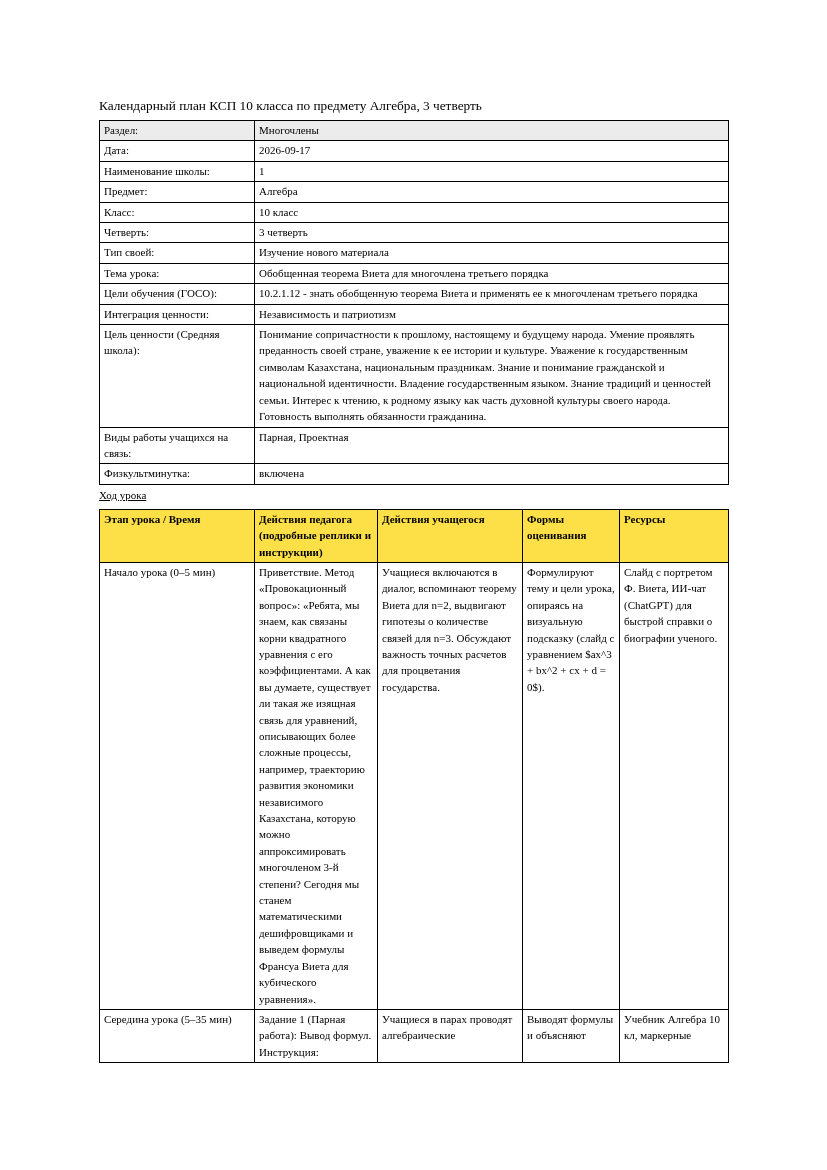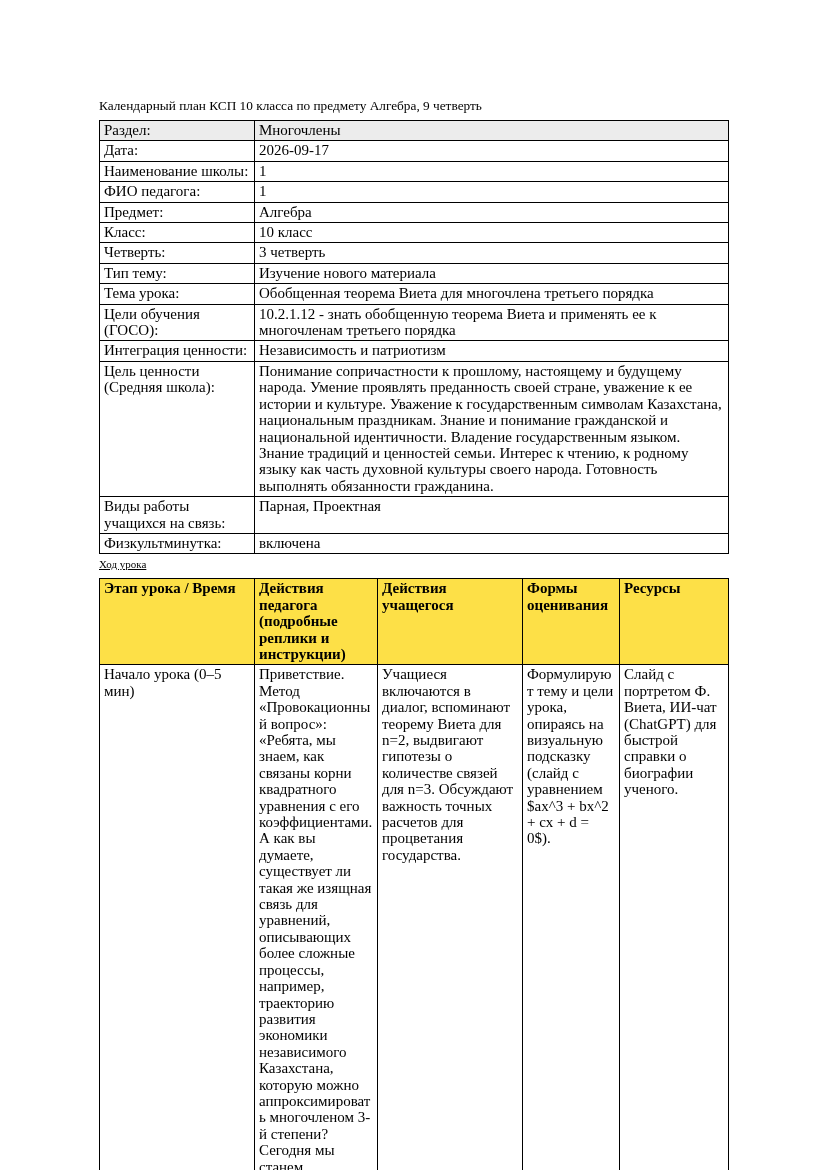--- a/index.html
+++ b/index.html
@@ -35,21 +35,21 @@
   .section-label {
     font-size: 11px;
     line-height: 17px;
     margin: 2px 0 5px 0;
     text-decoration: underline;
   }
   table.doc-table {
     border-collapse: collapse;
     width: 629px;
     table-layout: fixed;
-    font-size: 15px;
+    font-size: 11px;
     line-height: 16.4px;
   }
   table.doc-table td,
   table.doc-table th {
     border: 1px solid #000000;
     padding: 1px 4px 2px 4px;
     vertical-align: top;
     text-align: left;
     font-weight: normal;
     word-wrap: break-word;
@@ -70,58 +70,54 @@
   .flow-table thead td { background: #fde047; font-weight: bold; }
   .flow-table td { padding-bottom: 3px; }
   .flow-table .tall { height: 432px; margin-left: 48px; }
 </style>
 </head>
 <body>
 
 <div class="page">
   <div class="content">
 
-    <p class="doc-title">Календарный план КСП 10 класса по предмету Алгебра, 9 четверть</p>
+    <p class="doc-title">Календарный план КСП 10 класса по предмету Алгебра, 3 четверть</p>
 
     <table class="doc-table info-table">
       <colgroup>
           <col class="c1">
           <col class="c2">
         </colgroup>
       <tbody>
         <tr class="shaded">
           <td>Раздел:</td>
           <td>Многочлены</td>
         </tr>
         <tr>
           <td>Дата:</td>
           <td>2026-09-17</td>
         </tr>
         <tr>
           <td>Наименование школы:</td>
           <td>1</td>
         </tr>
         <tr>
-          <td>ФИО педагога:</td>
-          <td>1</td>
-        </tr>
-        <tr>
           <td>Предмет:</td>
           <td>Алгебра</td>
         </tr>
         <tr>
           <td>Класс:</td>
           <td>10 класс</td>
         </tr>
         <tr>
           <td>Четверть:</td>
           <td>3 четверть</td>
         </tr>
         <tr>
-          <td>Тип тему:</td>
+          <td>Тип своей:</td>
           <td>Изучение нового материала</td>
         </tr>
         <tr>
           <td>Тема урока:</td>
           <td>Обобщенная теорема Виета для многочлена третьего порядка</td>
         </tr>
         <tr>
           <td>Цели обучения (ГОСО):</td>
           <td>10.2.1.12 - знать обобщенную теорема Виета и применять ее к многочленам третьего порядка</td>
         </tr>

